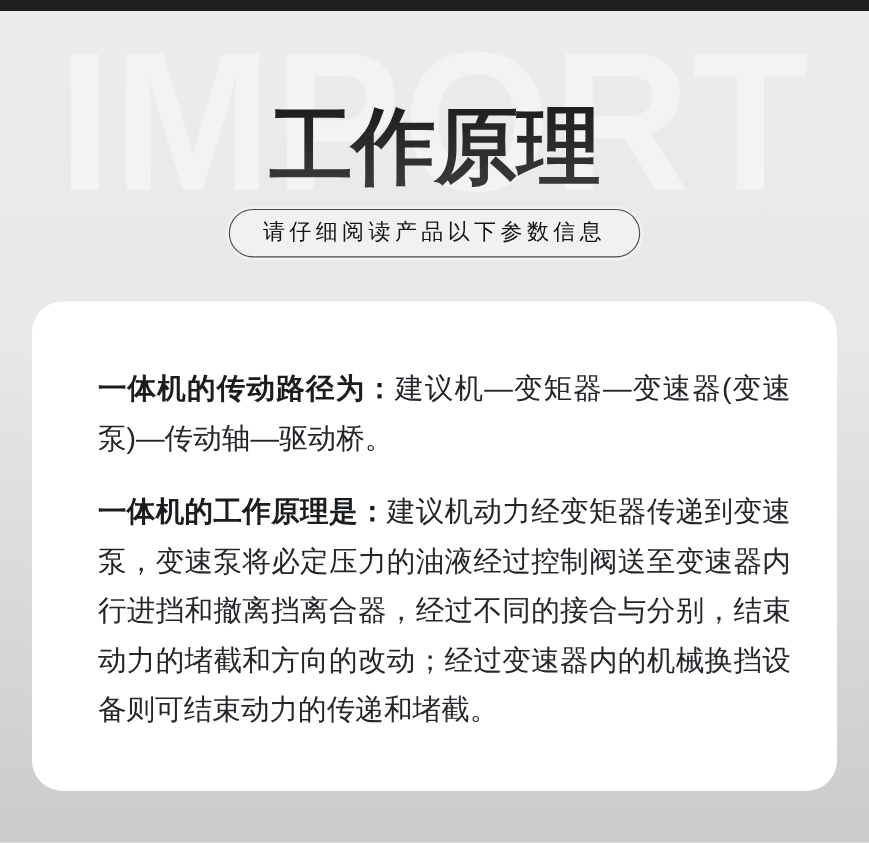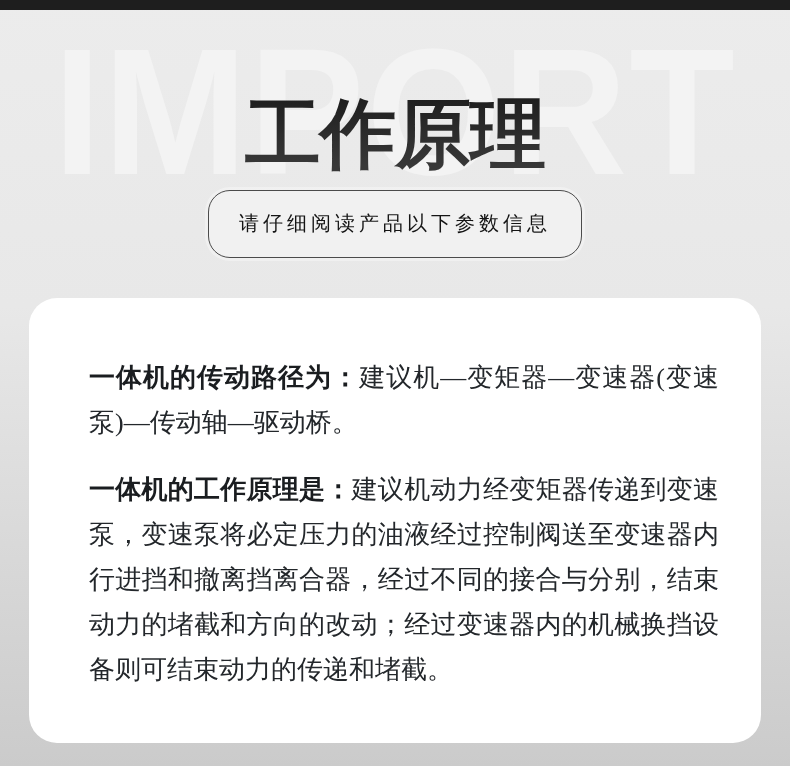--- a/index.html
+++ b/index.html
@@ -54,40 +54,39 @@
     -webkit-background-clip: text;
     background-clip: text;
     color: transparent;
   }
   .subtitle-pill {
     position: relative;
     display: inline-block;
     margin-top: 16px;
     height: 42px;
     line-height: 40px;
-    padding: 12px 30px;
+    padding: 0 30px;
     border: 1.5px solid #4b4b4b;
     border-radius: 22px;
     background: #f1f1f1;
     box-shadow: 0 0 0 3px rgba(255,255,255,0.35);
   }
   .subtitle-pill span {
     font-size: 20px;
     letter-spacing: 4px;
     color: #141414;
   }
   .content-card {
     position: relative;
     width: 732px;
     margin: 40px auto 0;
     box-sizing: border-box;
     background: #ffffff;
     border-radius: 28px;
     padding: 57px 42px 51px 60px;
-    font-family: Liberation Serif, serif;
   }
   .content-card p {
     margin: 0;
     width: 630px;
     font-size: 26px;
     line-height: 45px;
     color: #23272b;
     text-align: justify;
     text-justify: inter-ideograph;
   }

